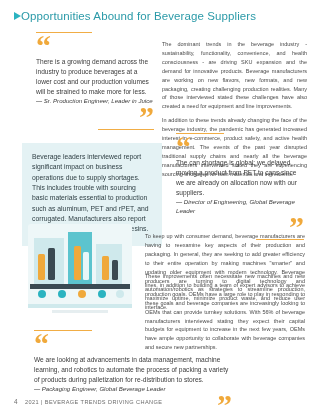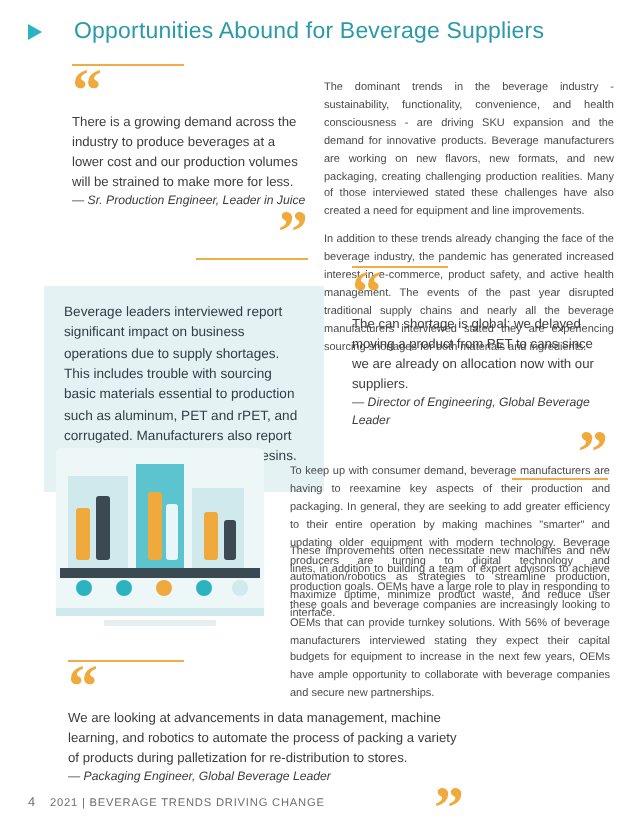--- a/index.html
+++ b/index.html
@@ -9,21 +9,21 @@
     font-family:"Liberation Sans", sans-serif;
     color:#3d3d3d;
     overflow:hidden;
     position:relative;
   }
   .page{position:relative;width:320px;height:414px;}
 
   
   .header{
     position:absolute;left:14px;top:10px;right:10px;
-    display:flex;align-items:center;gap:16px;
+    display:flex;align-items:center;gap:0;
   }
   .header .arrow{
     width:0;height:0;
     border-top:4.5px solid transparent;
     border-bottom:4.5px solid transparent;
     border-left:7px solid #2bb3c0;
     display:inline-block;
     flex:0 0 auto;
   }
   .header .title{

